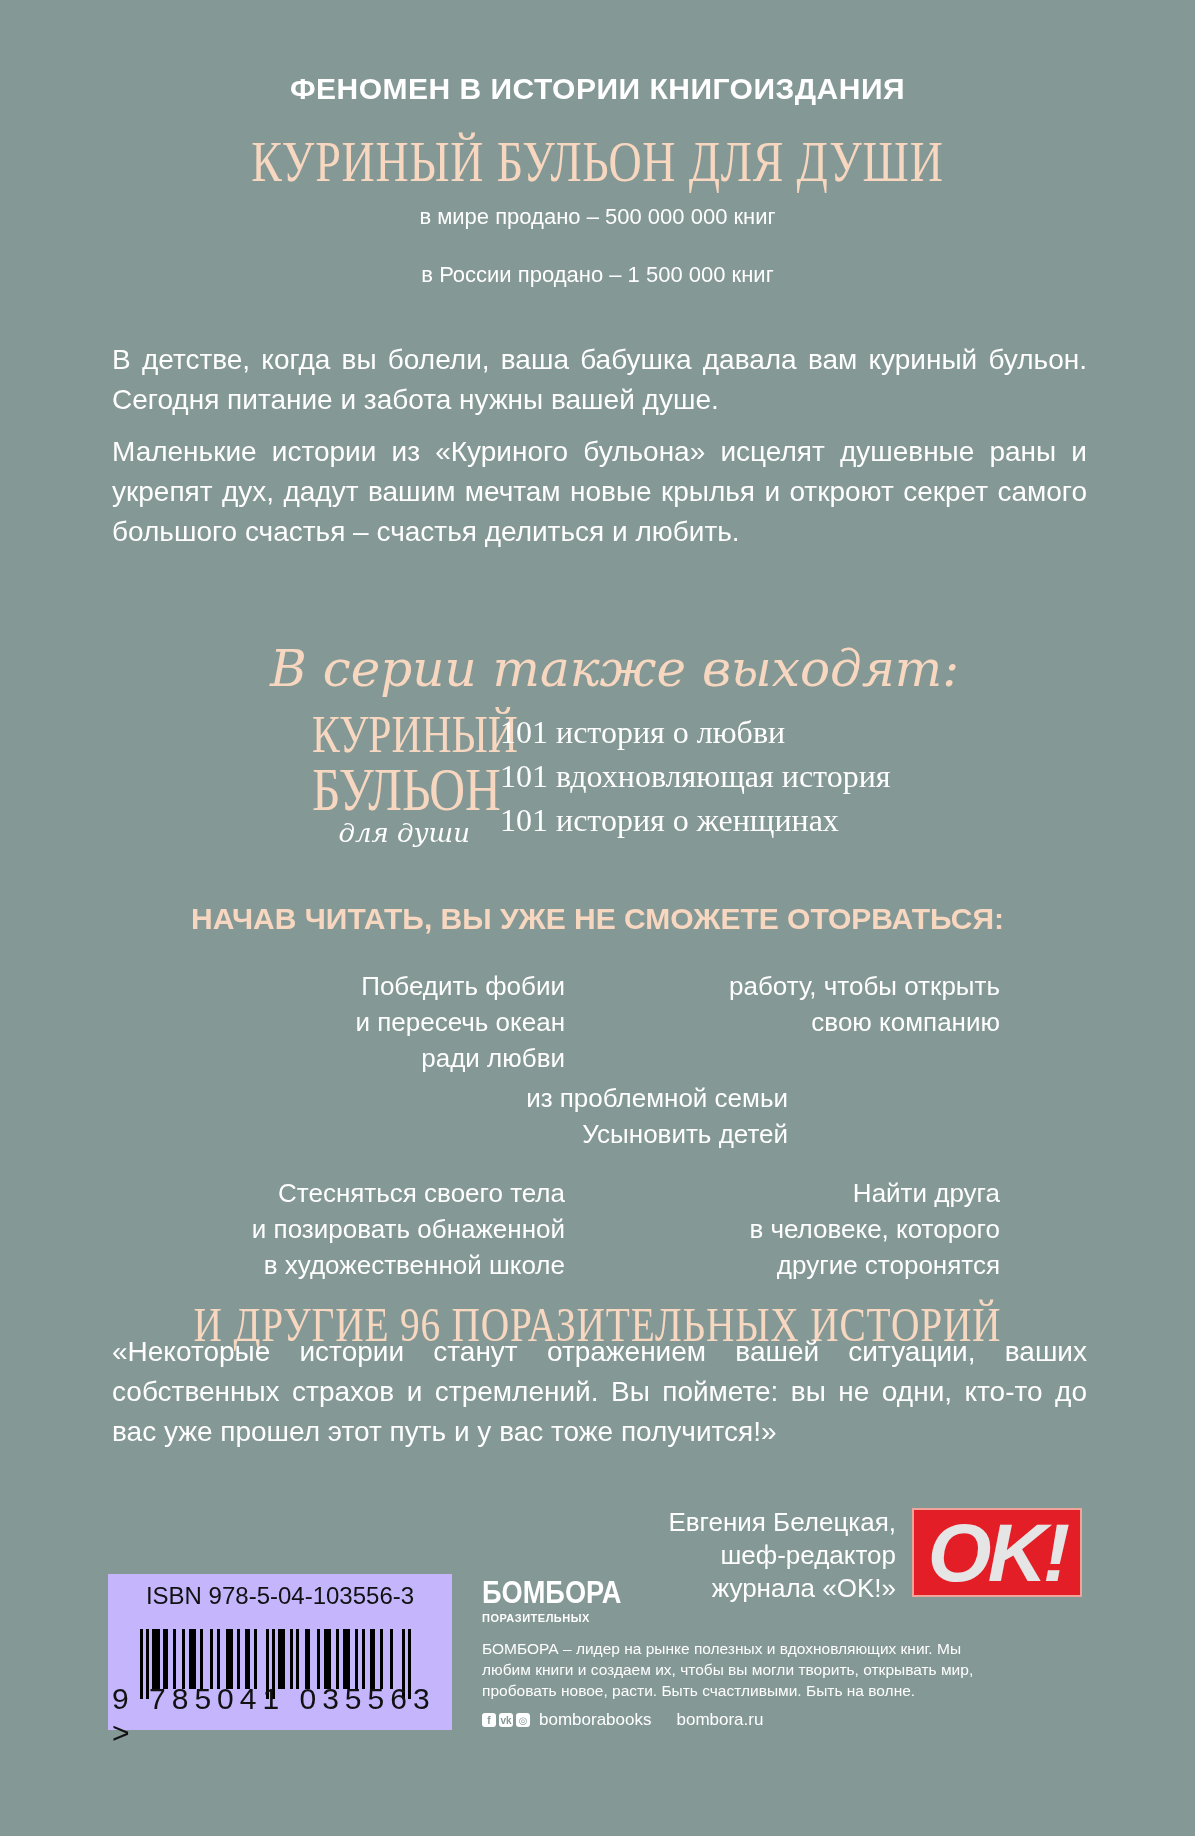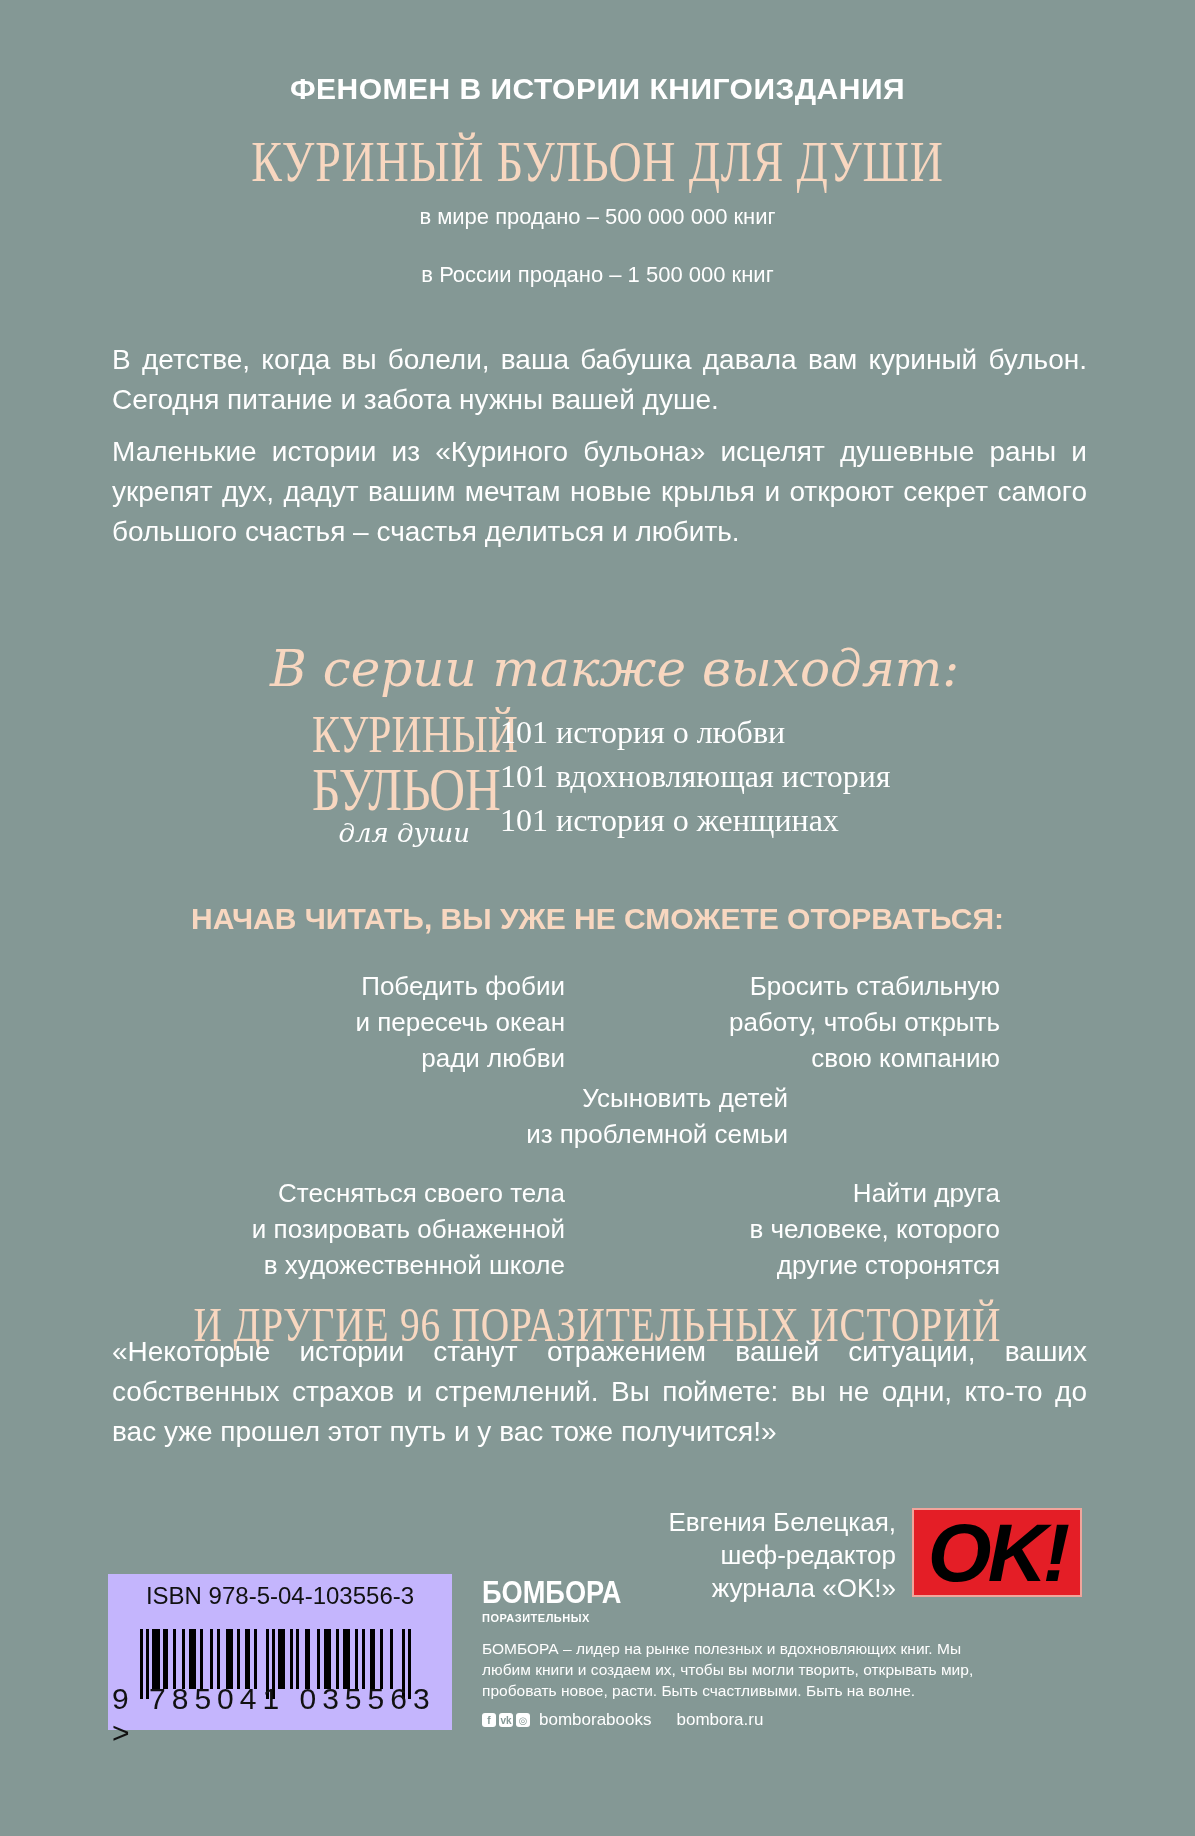--- a/index.html
+++ b/index.html
@@ -53,21 +53,21 @@
   }
 
   .quote { top: 1332px; left: 112px; width: 975px; font-size: 28px; line-height: 40px; text-align: justify; }
 
   .attribution { top: 1506px; left: 560px; width: 336px; text-align: right; font-size: 26px; line-height: 33px; }
   .ok-logo {
     top: 1508px; left: 912px; width: 170px; height: 89px;
     background: #e41e26; border: 2px solid #f2a49b; box-sizing: border-box;
     display: flex; align-items: center; justify-content: center;
   }
-  .ok-text { font-size: 82px; font-weight: bold; font-style: italic; color: #000000; letter-spacing: -4px; line-height: 1; }
+  .ok-text { font-size: 82px; font-weight: bold; font-style: italic; color: #e5e5e5; letter-spacing: -4px; line-height: 1; }
 
   .isbn-box {
     top: 1574px; left: 108px; width: 344px; height: 156px;
     background: #c4b5fd; color: #111;
   }
   .isbn-text { position: absolute; top: 8px; left: 0; width: 100%; text-align: center; font-size: 24px; }
   .barcode { position: absolute; top: 55px; left: 32px; width: 280px; height: 70px; }
   .isbn-digits { position: absolute; top: 108px; left: 4px; font-size: 30px; letter-spacing: 6px; background: transparent; }
 
   .pub-name { top: 1574px; left: 482px; font-size: 32px; font-weight: bold; transform: scaleX(0.85); transform-origin: left; }
@@ -105,27 +105,26 @@
 </div>
 
 <div class="abs center hook peach">НАЧАВ ЧИТАТЬ, ВЫ УЖЕ НЕ СМОЖЕТЕ ОТОРВАТЬСЯ:</div>
 
 <div class="abs story s1">
   <div>Победить фобии</div>
   <div>и пересечь океан</div>
   <div>ради любви</div>
 </div>
 <div class="abs story s2">
-  <div>Бросить стабильную</div>
   <div>работу, чтобы открыть</div>
   <div>свою компанию</div>
 </div>
 <div class="abs story s3">
+  <div>из проблемной семьи</div>
   <div>Усыновить детей</div>
-  <div>из проблемной семьи</div>
 </div>
 <div class="abs story s4">
   <div>Стесняться своего тела</div>
   <div>и позировать обнаженной</div>
   <div>в художественной школе</div>
 </div>
 <div class="abs story s5">
   <div>Найти друга</div>
   <div>в человеке, которого</div>
   <div>другие сторонятся</div>

